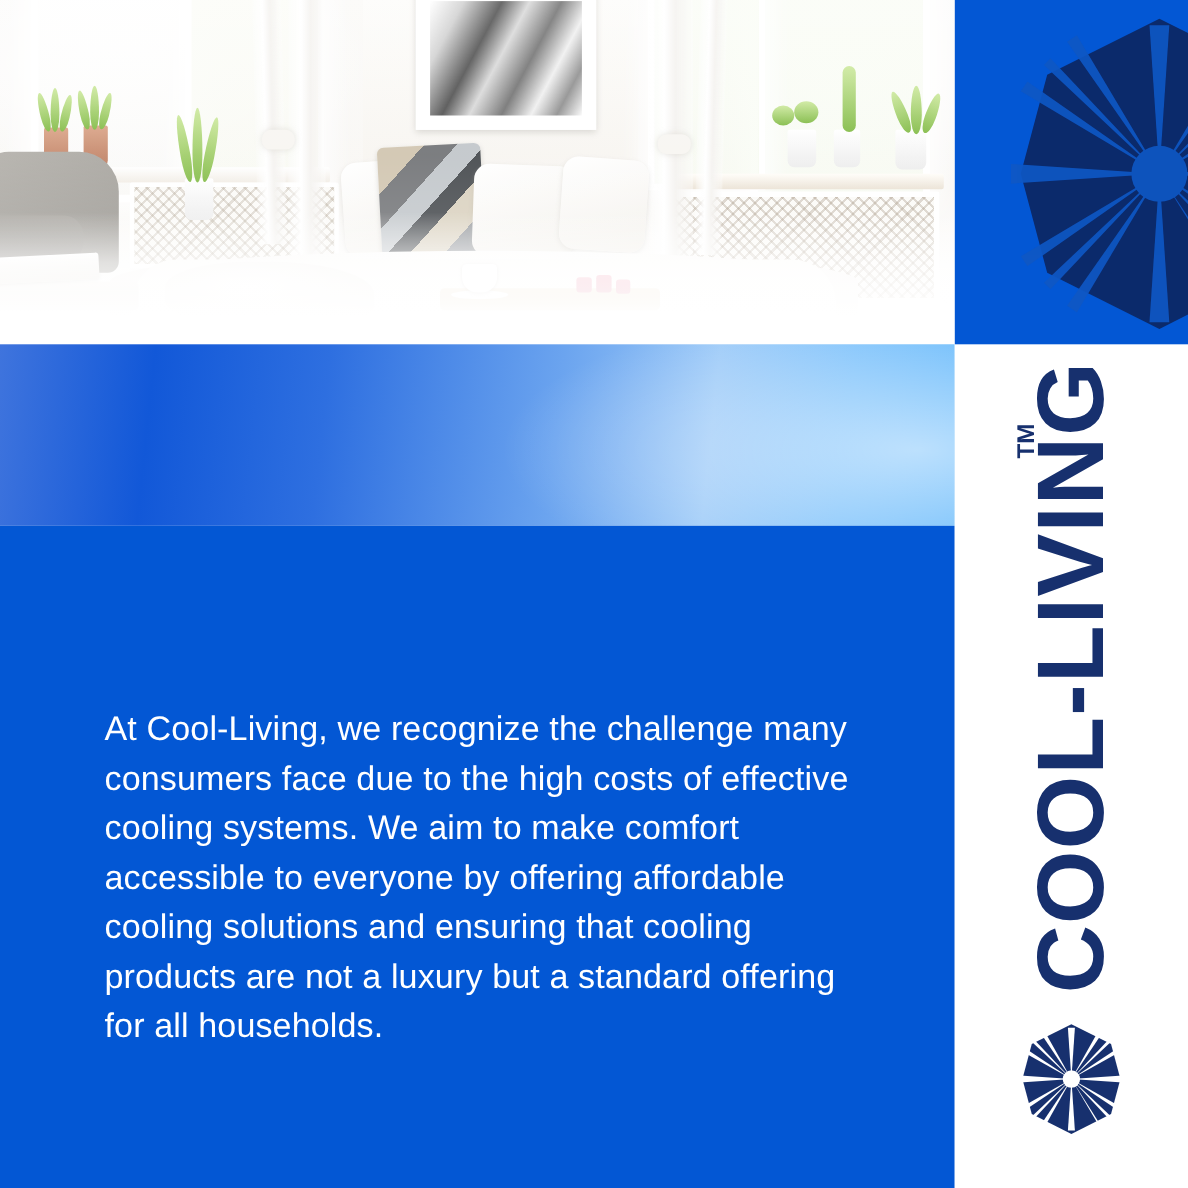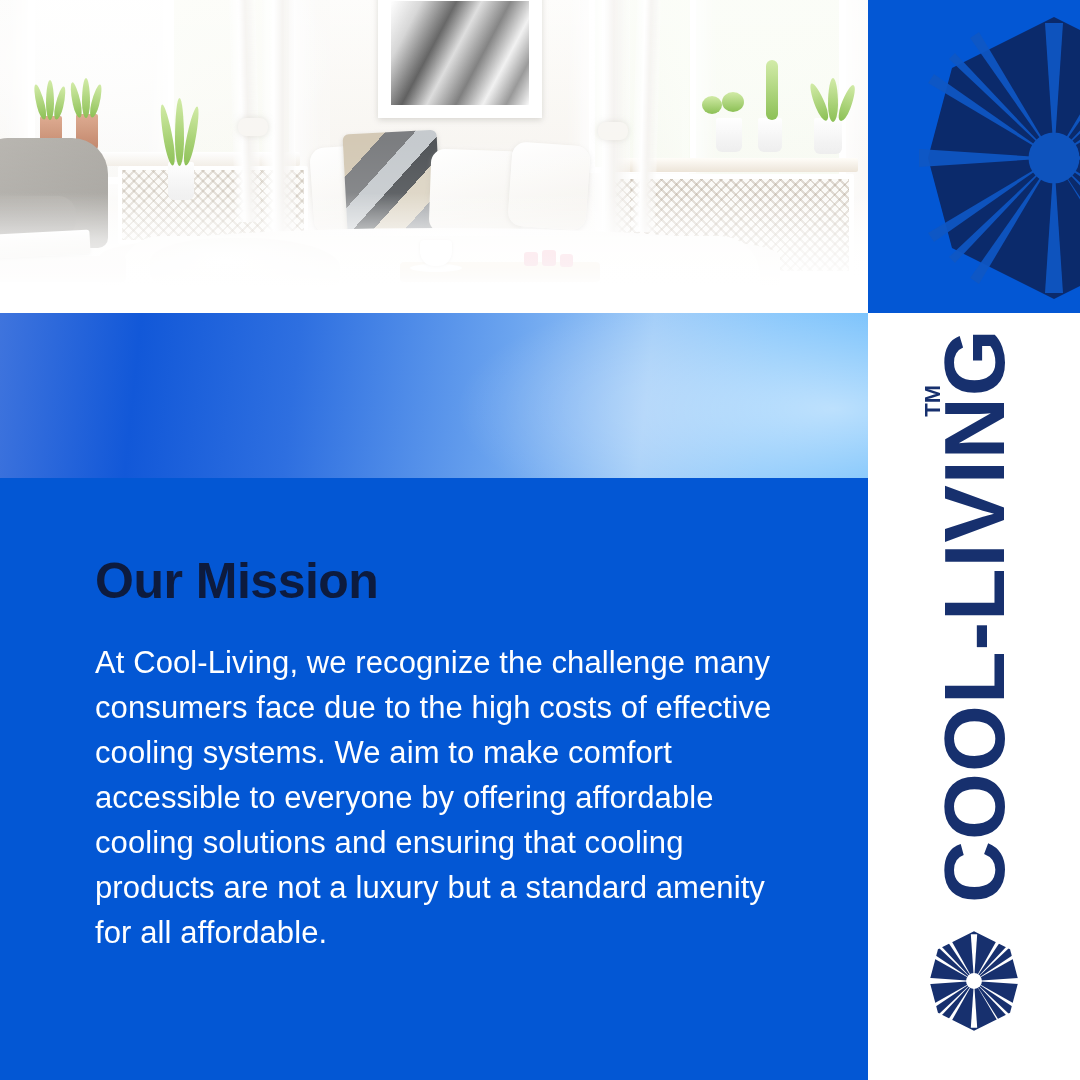--- a/index.html
+++ b/index.html
@@ -481,22 +481,21 @@
         <div class="book"></div>
 
         <div class="photo-wash"></div>
         <div class="photo-fade"></div>
       </div>
     </div>
 
     <div class="gradient-band"></div>
 
     <div class="mission-panel">
-      <h1 class="mission-title">Our Mission</h1>
-      <p class="mission-body">At Cool-Living, we recognize the challenge many consumers face due to the high costs of effective cooling systems. We aim to make comfort accessible to everyone by offering affordable cooling solutions and ensuring that cooling products are not a luxury but a standard amenity for all affordable.</p>
+      <p class="mission-body">At Cool-Living, we recognize the challenge many consumers face due to the high costs of effective cooling systems. We aim to make comfort accessible to everyone by offering affordable cooling solutions and ensuring that cooling products are not a luxury but a standard offering for all households.</p>
     </div>
   </div>
 
   <div class="right-col">
 
     <div class="brand-header">
       <svg class="watermark" viewBox="0 0 200 200">
         <g>
           <path d="M100 6 L168 40 L184 100 L168 160 L100 194 L32 160 L16 100 L32 40 Z" fill="#0b2a6b"></path>
           <g fill="#0f57c4" opacity="0.92">

